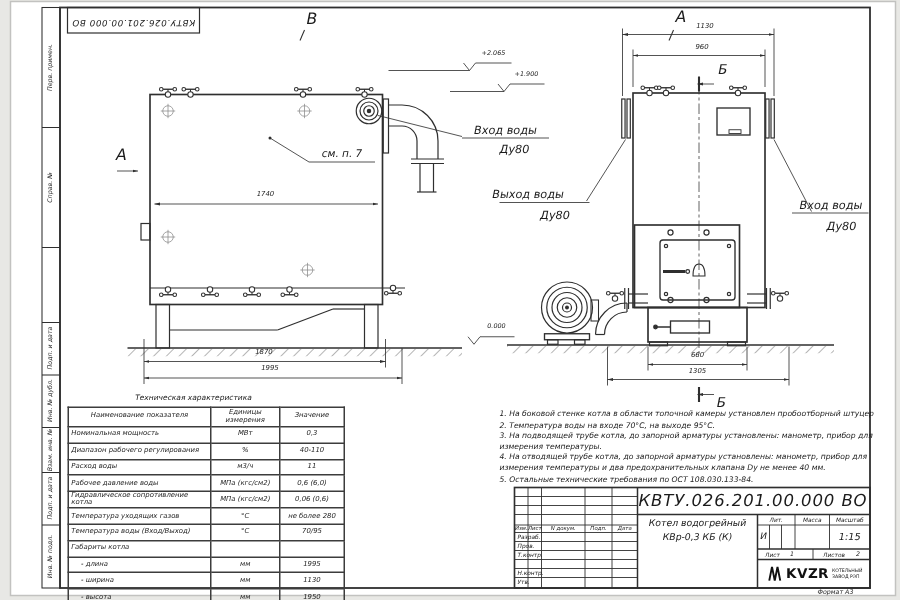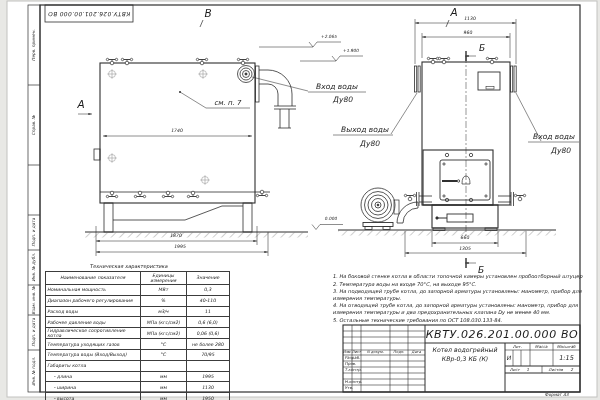--- a/index.html
+++ b/index.html
@@ -317,21 +317,21 @@
   <div class="t f46" style="left:177px;top:131px">1740</div>
   <div class="t f46" style="left:176px;top:236px">1870</div>
   <div class="t f46" style="left:180px;top:247px">1995</div>
   <div class="t f46" style="left:470px;top:18.5px">1130</div>
   <div class="t f46" style="left:468px;top:32.5px">960</div>
   <div class="t f46" style="left:465px;top:238px">660</div>
   <div class="t f46" style="left:465px;top:248.5px">1305</div>
 
   <div class="t f75" style="left:337px;top:87px">Вход воды</div>
   <div class="t f75" style="left:343px;top:100px">Ду80</div>
-  <div class="t f75" style="left:365px;top:130px">Выход воды</div>
+  <div class="t f75" style="left:352px;top:130px">Выход воды</div>
   <div class="t f75" style="left:370px;top:144px">Ду80</div>
   <div class="t f75" style="left:554px;top:137px">Вход воды</div>
   <div class="t f75" style="left:561px;top:151px">Ду80</div>
 
   <div class="t f5" style="left:129px;top:266px">Техническая характеристика</div>
   <table class="tt">
     <colgroup>
         <col style="width:95px">
         <col style="width:46px">
         <col style="width:43px">
@@ -423,15 +423,25 @@
   <div class="t f36" style="left:347.5px;top:352.5px">Изм.</div>
   <div class="t f36" style="left:356.5px;top:352.5px">Лист</div>
   <div class="t f36" style="left:375.5px;top:352.5px">N докум.</div>
   <div class="t f36" style="left:399px;top:352.5px">Подп.</div>
   <div class="t f36" style="left:416.5px;top:352.5px">Дата</div>
   <div class="tl f39" style="left:345px;top:358px">Разраб.</div>
   <div class="tl f39" style="left:345px;top:364px">Пров.</div>
   <div class="tl f39" style="left:345px;top:370px">Т.контр.</div>
   <div class="tl f39" style="left:345px;top:382px">Н.контр.</div>
   <div class="tl f39" style="left:345px;top:388px">Утв.</div>
+  <div class="logo">
+    <svg width="11" height="11" viewBox="0 0 12 12">
+      <path d="M2,11 L4,1 L6,11 L8,1 L10,11" stroke="#111" stroke-width="1.4" fill="none"></path>
+    </svg>
+    <span class="mark">KVZR</span>
+    <span class="sub">
+      <span>КОТЕЛЬНЫЙ</span>
+      <span>ЗАВОД РЭП</span>
+    </span>
+  </div>
   <div class="t f42" style="left:557px;top:395px">Формат А3</div>
 
 </div>
 
 </body></html>

